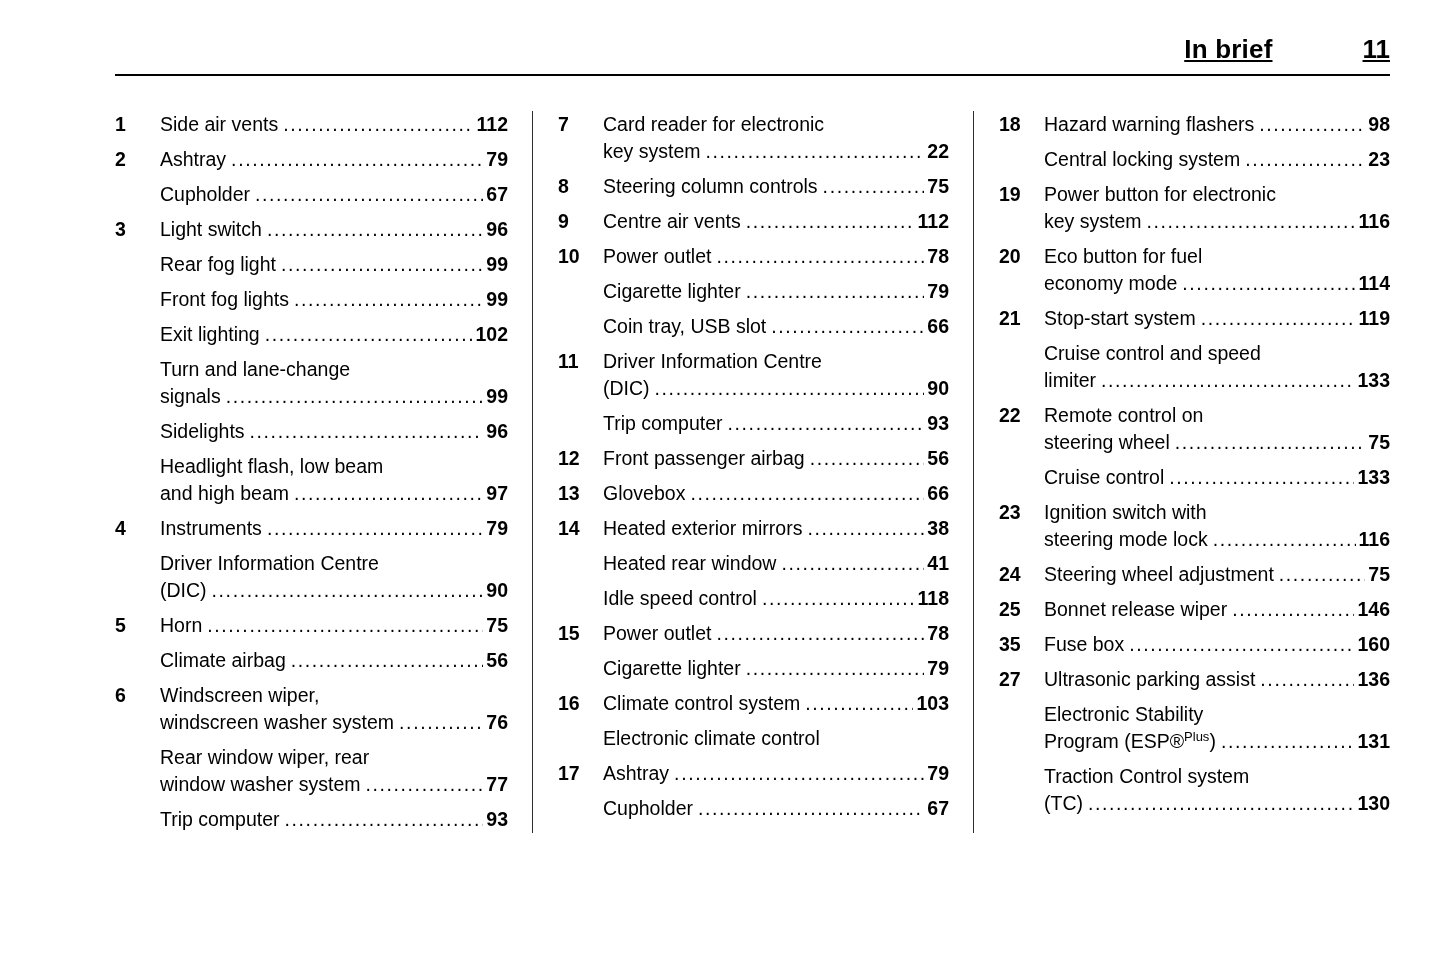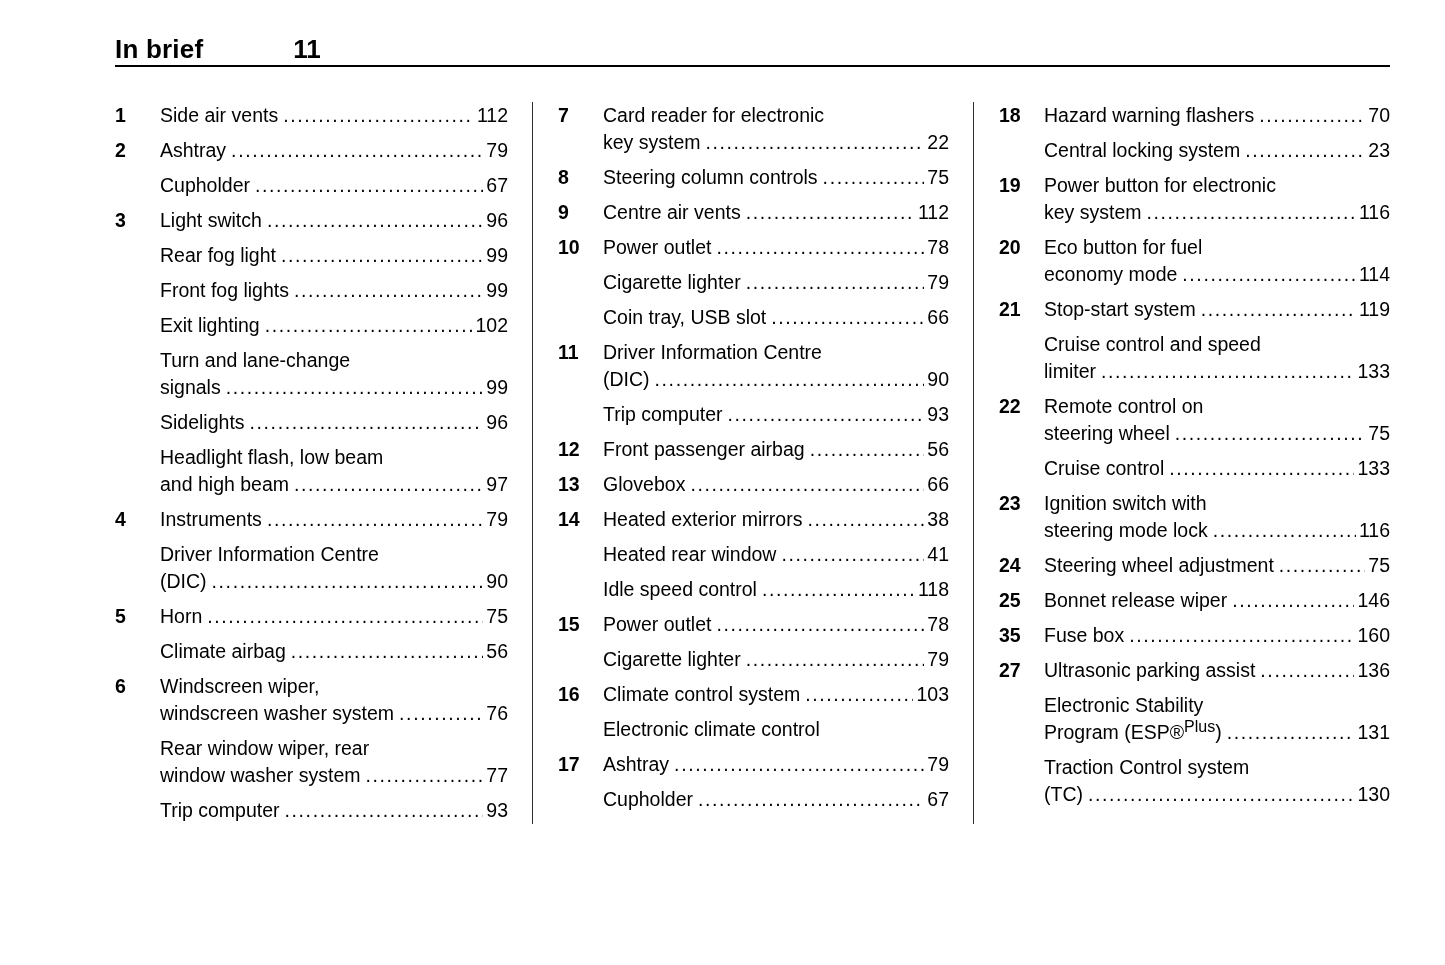--- a/index.html
+++ b/index.html
@@ -7,22 +7,24 @@
   body {
     width: 1445px; height: 965px;
     font-family: "Liberation Sans", sans-serif;
     color: #000;
     overflow: hidden;
   }
   .page { padding: 34px 55px 0 115px; }
 
   .header {
     display: flex;
-    justify-content: flex-start;
+    justify-content: flex-end;
     align-items: baseline;
+    padding-bottom: 9px;
+    text-decoration: underline;
   }
   .title { font-size: 26px; font-weight: bold; letter-spacing: 0.2px; }
   .pagenum { font-size: 26px; font-weight: bold; margin-left: 90px; }
   .rule { height: 2px; background: #000; }
 
   .columns {
     display: flex;
     align-items: stretch;
     margin-top: 35px;
     font-size: 19.5px;
@@ -49,22 +51,22 @@
     flex: 1;
     min-width: 6px;
     overflow: hidden;
     white-space: nowrap;
     margin: 0 3px 0 5px;
   }
   .dots::before {
     content: "..........................................................................................";
     letter-spacing: 1.6px;
   }
-  .pageref { white-space: nowrap; }
-  sup { font-size: 16px; line-height: 0; vertical-align: super; }
+  .pageref { white-space: nowrap; font-weight: bold; }
+  sup { font-size: 13px; line-height: 0; vertical-align: super; }
 </style>
 </head>
 <body>
 
 <div class="page">
   <header class="header">
     <span class="title">In brief</span>
     <span class="pagenum">11</span>
   </header>
   <div class="rule"></div>
@@ -436,21 +438,21 @@
           </span>
         </div>
       </div>
       <div class="col">
         <div class="entry">
           <span class="num">18</span>
           <span class="body">
             <span class="lastline">
               <span class="label">Hazard warning flashers</span>
               <span class="dots"></span>
-              <span class="pageref">70</span>
+              <span class="pageref">98</span>
             </span>
           </span>
         </div>
         <div class="entry sub">
           <span class="num"></span>
           <span class="body">
             <span class="lastline">
               <span class="label">Central locking system</span>
               <span class="dots"></span>
               <span class="pageref">23</span>

